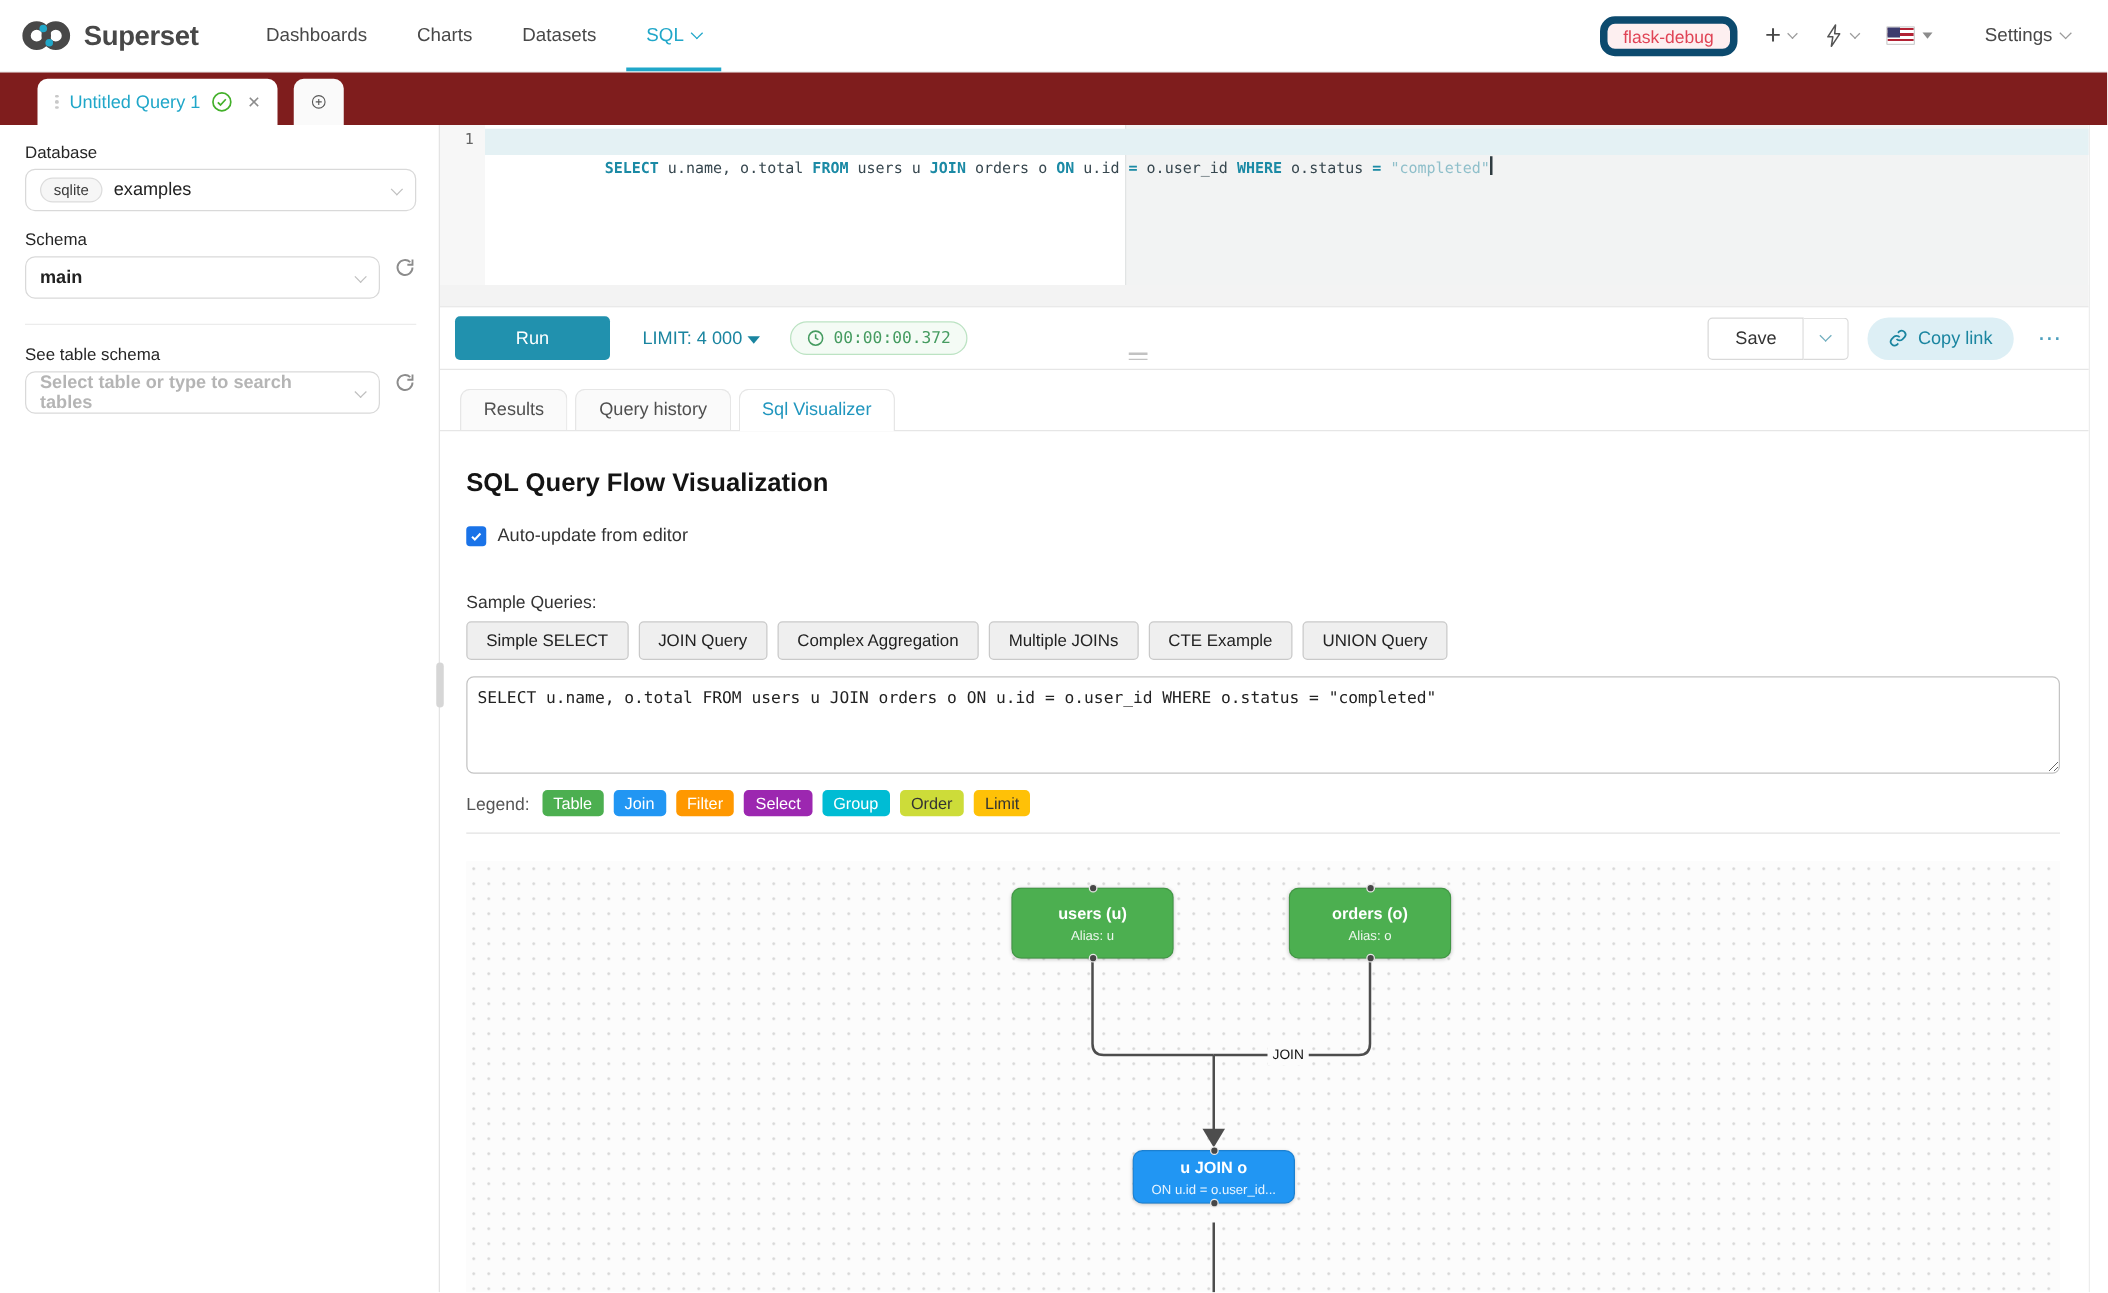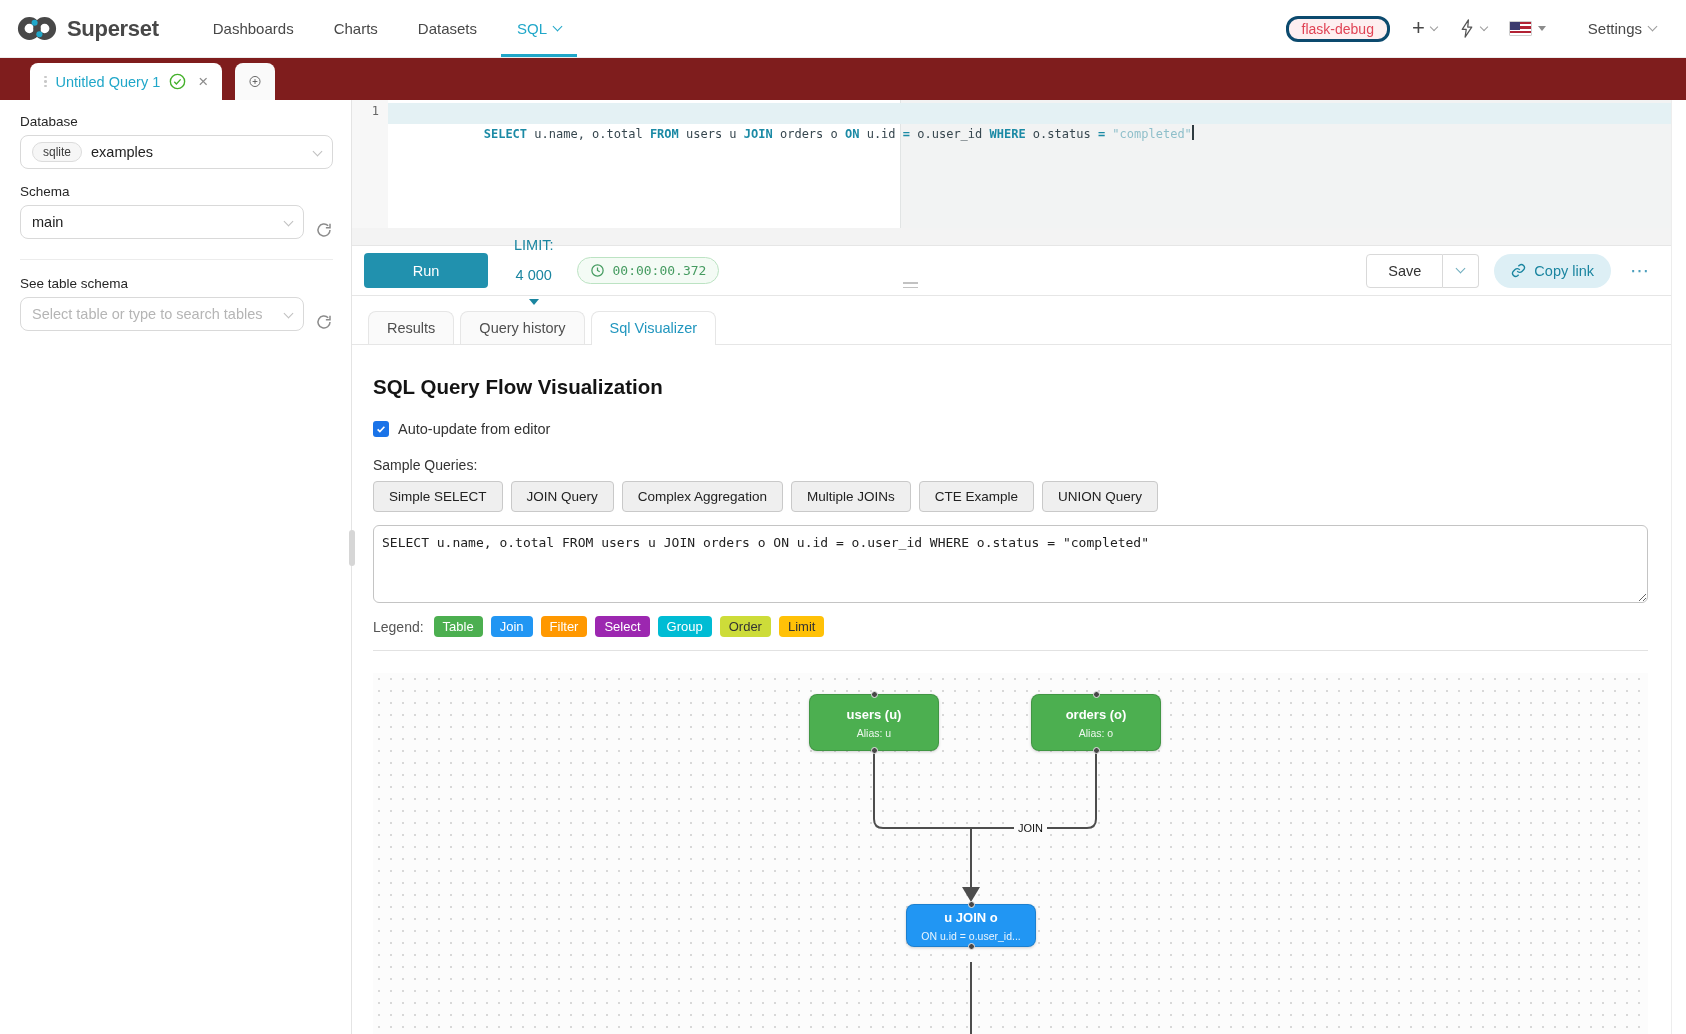--- a/index.html
+++ b/index.html
@@ -16,21 +16,21 @@
   .nav-menu { display:flex; }
   .nav-item { position:relative; display:flex; align-items:center; gap:7px; padding:0 6px;
               margin:0 14px; font-size:15px; color:#484848; cursor:pointer; }
   .nav-item.active { color:#20a7c9; }
   .nav-item.active::after { content:""; position:absolute; left:-10px; right:-10px; bottom:0;
               height:3px; background:#20a7c9; }
   .chev { display:inline-block; width:7px; height:7px; border-right:1.7px solid #9b9b9b;
           border-bottom:1.7px solid #9b9b9b; transform:rotate(45deg); margin-top:-4px; }
   .nav-item.active .chev { border-color:#20a7c9; }
   .nav-right { align-items:center; gap:22px; }
-  .env-badge { font-size:14px; color:#e04355; background:#fdeff0; border:3px solid #0c4a6e;
+  .env-badge { font-size:14px; color:#e04355; background:#fdeff0; border:6px solid #0c4a6e;
                border-radius:12px; padding:2px 13px; }
   .nav-icon-group { display:flex; align-items:center; gap:6px; cursor:pointer; }
   .plus-glyph { font-size:22px; color:#484848; font-weight:400; line-height:1; margin-top:-2px; }
   .chev.sm { width:6px; height:6px; }
   .flag { width:23px; height:15px; position:relative; border:1px solid #cfcfcf; border-radius:1px;
           background:repeating-linear-gradient(180deg,#b22234 0 2.2px,#fff 2.2px 4.4px); }
   .flag::before { content:""; position:absolute; left:0; top:0; width:10px; height:8px; background:#3c3b6e; }
   .caret-solid { width:0; height:0; border-left:4px solid transparent; border-right:4px solid transparent;
                  border-top:5px solid #8c8c8c; }
 
@@ -42,21 +42,21 @@
   .grip { display:flex; flex-direction:column; gap:2px; }
   .grip i { width:2.5px; height:2.5px; border-radius:50%; background:#c9c9c9; }
   .qtab-title { color:#20a7c9; font-size:14.5px; }
   .qtab-close { color:#8c8c8c; font-size:17px; line-height:1; margin-left:3px; cursor:pointer; }
 
   
   .workspace { display:flex; height:934px; }
   .sidebar { width:352px; padding:14px 18px 0 20px; border-right:1px solid #e4e4e4; position:relative; }
   .field { margin-bottom:15px; }
   .field label { display:block; font-size:13.5px; color:#262626; margin-bottom:6px; }
-  .select-row { display:flex; align-items:flex-end; gap:11px; }
+  .select-row { display:flex; align-items:flex-start; gap:11px;font-weight:bold; }
   .select { flex:1; height:34px; border:1px solid #d9d9d9; border-radius:8px; background:#fff;
             display:flex; align-items:center; gap:9px; padding:0 11px; cursor:pointer; }
   .select-chev { margin-left:auto; width:7px; height:7px; border-color:#bfbfbf; margin-top:-2px; }
   .engine-pill { font-size:12px; color:#3b3b3b; background:#f6f6f6; border:1px solid #dcdcdc;
                  border-radius:10px; padding:2px 10px; }
   .select-value { font-size:14.5px; color:#222; }
   .select-placeholder { font-size:14.5px; color:#b5b5b5; }
   .side-divider { border:none; border-top:1px solid #ececec; margin:20px 0 16px; }
   .refresh-btn { flex:0 0 auto; cursor:pointer; display:flex; }
   .side-grip { position:absolute; right:-4px; top:430px; width:6px; height:36px; border-radius:3px;
@@ -74,21 +74,21 @@
   .active-line { position:absolute; left:0; right:0; top:3px; height:21px; background:#e4f1f4; }
   .code-line { position:absolute; left:9px; top:3px; height:21px; line-height:21px; white-space:pre;
                font-family:"DejaVu Sans Mono", monospace; font-size:12px; }
   .cursor { display:inline-block; width:2px; height:15px; background:#2f3b40; vertical-align:-2px; }
   .editor-resize { height:18px; background:#f3f3f3; border-bottom:1px solid #e6e6e6; cursor:row-resize; }
 
   
   .toolbar { height:49px; display:flex; align-items:center; padding:0 16px 0 12px; background:#fff; }
   .run-btn { width:124px; height:35px; background:#2191ae; color:#ffffff; border:none; border-radius:4px;
              font-size:14.5px; font-family:inherit; cursor:pointer; }
-  .limit { display:flex; align-items:center; gap:14px; margin-left:26px; cursor:pointer;flex-direction:column; }
+  .limit { display:flex; align-items:center; gap:4px; margin-left:26px; cursor:pointer; }
   .limit-label, .limit-value { font-size:14.5px; color:#1a85a0; }
   .caret-down { width:0; height:0; border-left:5px solid transparent; border-right:5px solid transparent;
                 border-top:6px solid #1a85a0; margin-top:2px; }
   .timer { display:flex; align-items:center; gap:7px; margin-left:24px; height:27px; padding:0 12px;
            background:#f4fbf5; border:1px solid #bce3c3; border-radius:14px; }
   .timer span { font-family:"DejaVu Sans Mono", monospace; font-size:13px; color:#459b60; }
   .toolbar-right { margin-left:auto; display:flex; align-items:center; gap:15px; }
   .save-split { display:flex;padding-left:35px; }
   .save-btn { height:34px; padding:0 21px; background:#fff; border:1px solid #d9d9d9;
               border-radius:4px 0 0 4px; font-size:14.5px; color:#333; font-family:inherit; cursor:pointer; }
@@ -108,21 +108,21 @@
   .south-tabs { display:flex; padding:15px 0 0 16px; border-bottom:1px solid #e6e6e6; }
   .stab { padding:8px 18px; font-size:14.5px; color:#4f4f4f; background:#fafafa; border:1px solid #e6e6e6;
           border-bottom:none; border-radius:8px 8px 0 0; margin-right:6px; cursor:pointer; position:relative; }
   .stab.active { background:#fff; color:#2096be; }
   .stab.active::after { content:""; position:absolute; left:0; right:0; bottom:-1px; height:1px; background:#fff; }
 
   
   .viz { flex:1; padding:30px 23px 0 21px; overflow:hidden; }
   .viz h2 { margin:0 0 22px; font-size:20.5px; font-weight:700; color:#141414; }
   .auto-row { display:flex; align-items:center; gap:9px; font-size:14.5px; color:#333;
-              margin-bottom:20px; cursor:pointer; width:fit-content; }
+              margin-bottom:36px; cursor:pointer; width:fit-content; }
   .checkbox { width:16px; height:16px; background:#1a73e8; border-radius:3px; display:flex;
               align-items:center; justify-content:center; }
   .sample-label { font-size:14px; color:#333; margin-bottom:8px; }
   .sample-row { display:flex; gap:8px; margin-bottom:13px; }
   .sample-btn { padding:7px 15px; background:#efefef; border:1px solid #c9c9c9; border-radius:4px;
                 font-size:13.5px; color:#222; font-family:inherit; cursor:pointer; }
   .query-box { display:block; width:100%; height:78px; border:1px solid #c4c4c4; border-radius:6px;
                padding:9px 8px; font-family:"DejaVu Sans Mono", monospace; font-size:13px; color:#222;
                resize:vertical; margin-bottom:13px; }
   .legend-row { display:flex; align-items:center; gap:8px; }

